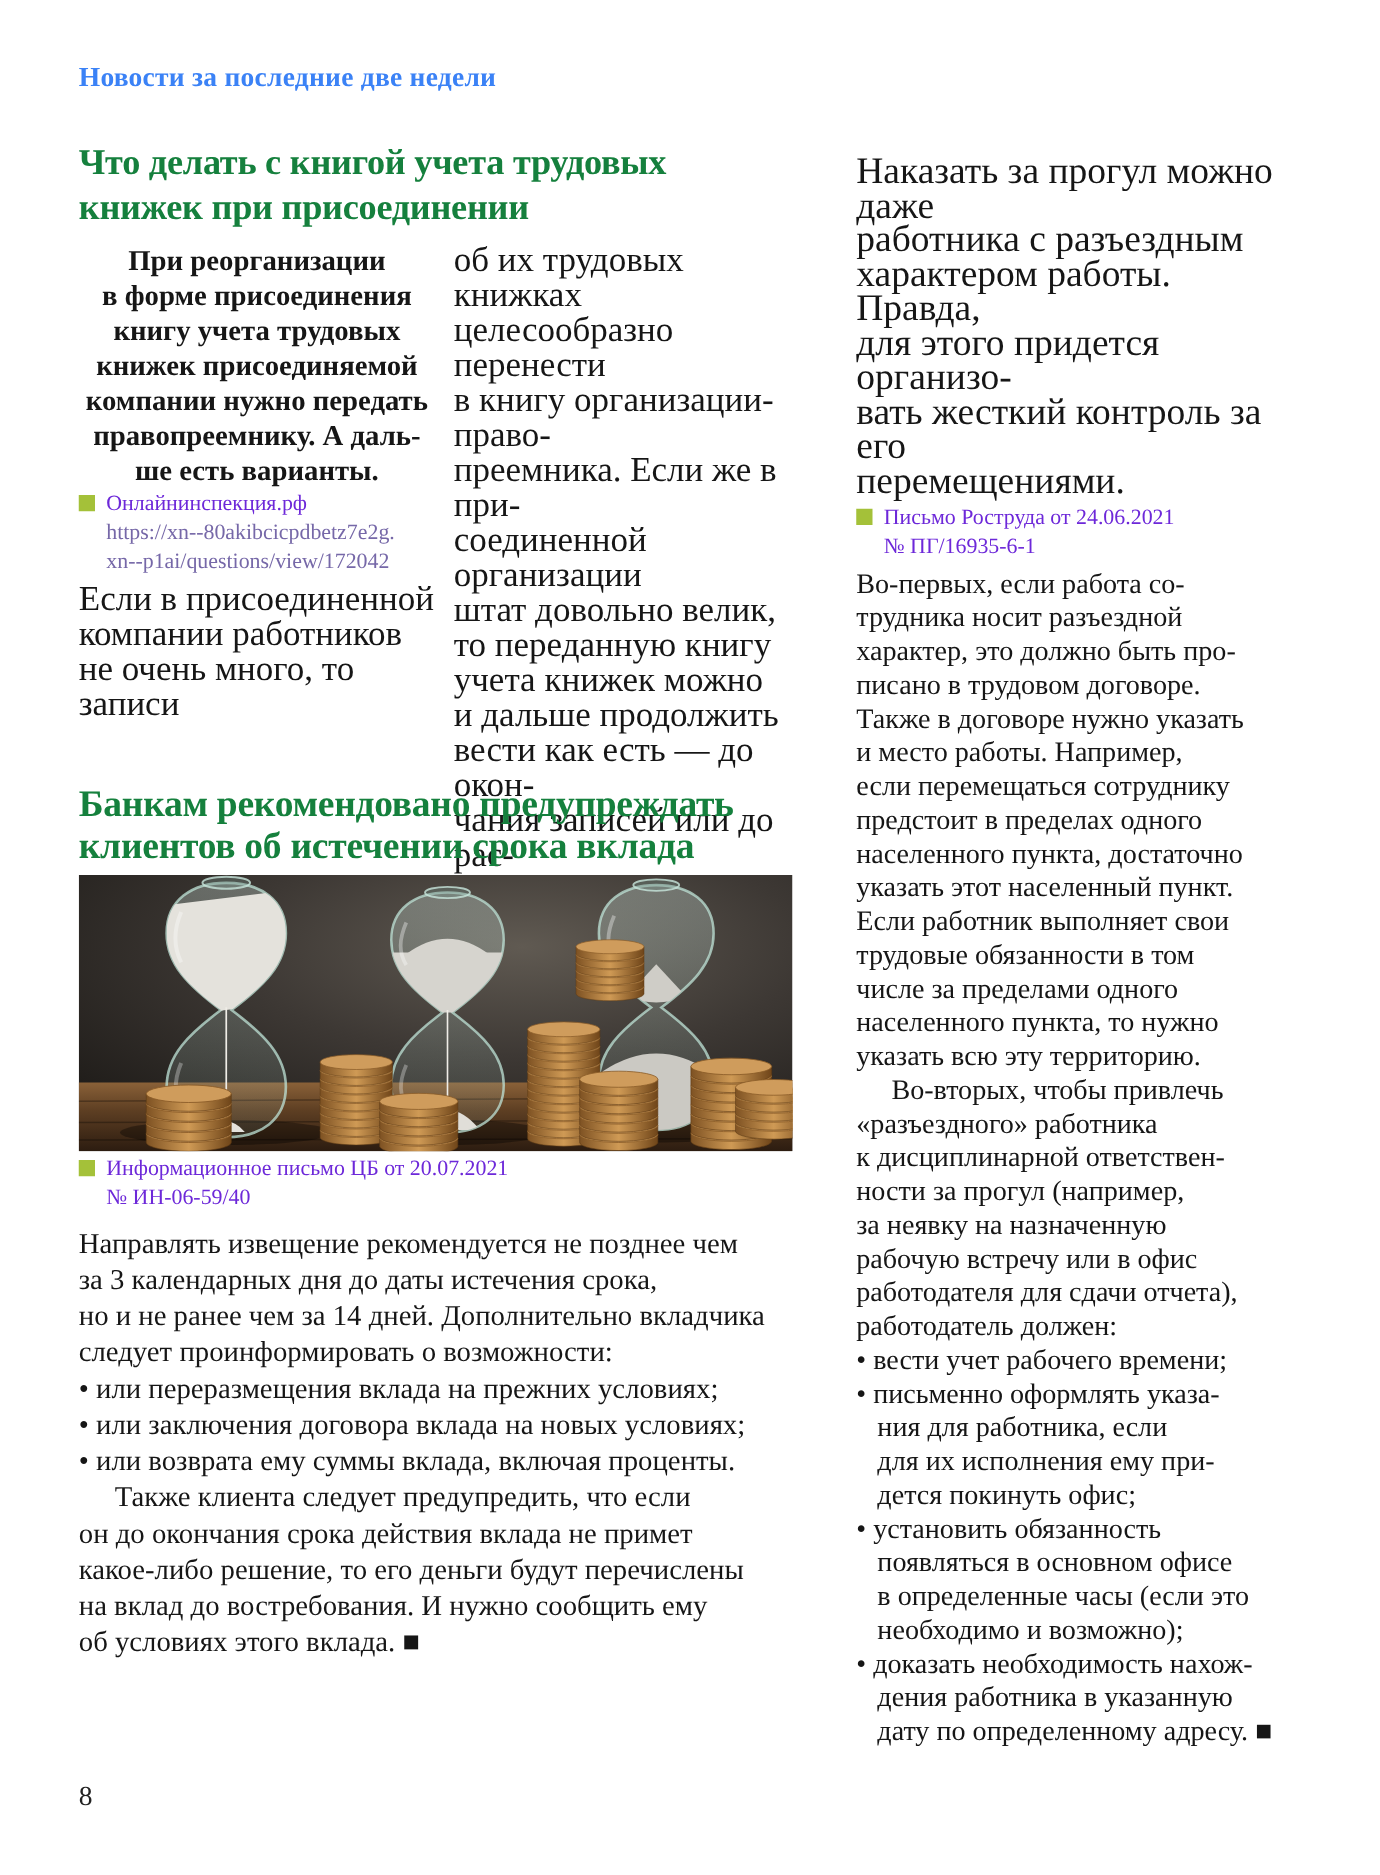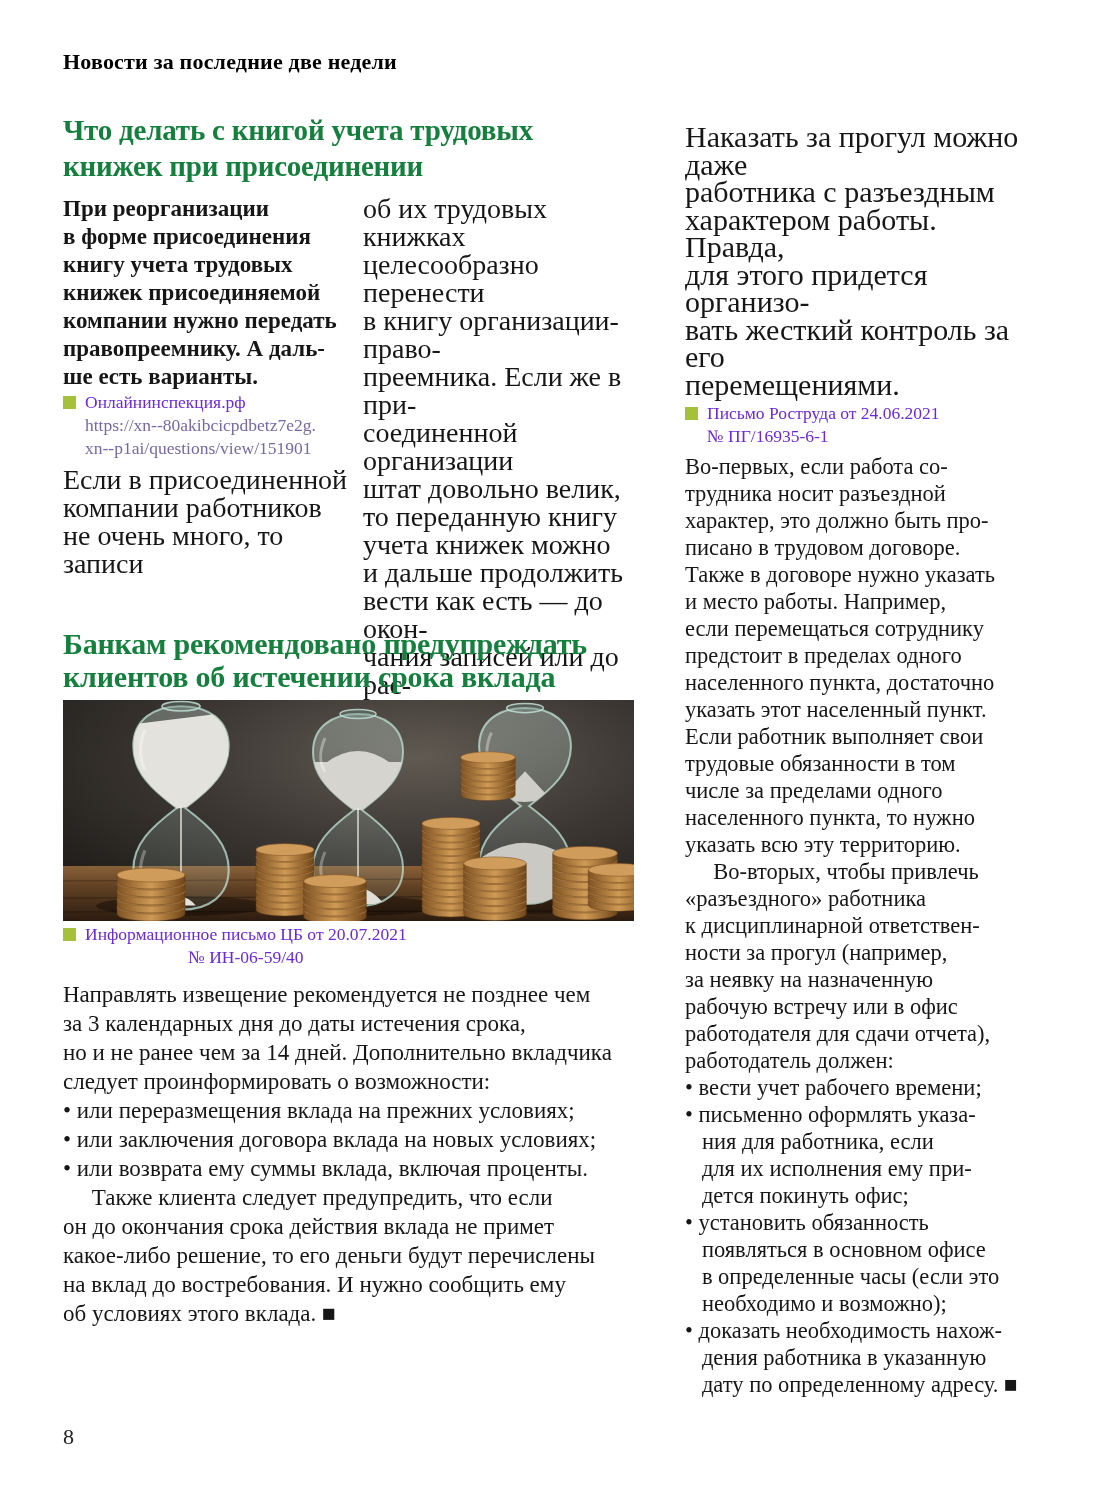--- a/index.html
+++ b/index.html
@@ -6,43 +6,43 @@
   body{
     width:1104px;height:1500px;position:relative;background:#ffffff;
     font-family:"Liberation Serif","DejaVu Serif",serif;color:#161616;
     overflow:hidden;
   }
   .abs{position:absolute;}
   .pre{white-space:pre-wrap;}
   p{margin:0;}
   h1,h2{margin:0;font-weight:700;color:#15803d;}
 
-  .kicker{left:63px;top:49px;font-size:22px;font-weight:700;color:#000000;letter-spacing:.2px;}
+  .kicker{left:63px;top:49px;font-size:22px;font-weight:700;color:#3b82f6;letter-spacing:.2px;}
 
   
   .a1{left:63px;top:112px;width:585px;}
   .a1 h1{font-size:29px;line-height:36px;letter-spacing:-.2px;}
   .a1cols{display:flex;gap:15px;margin-top:11px;}
   .a1cols .col{width:285px;}
-  .lede-n{font-weight:700;font-size:23px;line-height:28px;}
+  .lede-n{font-weight:700;font-size:23px;line-height:28px;text-align:center;}
   .body-n{font-size:28px;line-height:28px;}
   .a1 .col1-body{margin-top:6px;}
 
   
   .source{display:flex;gap:9px;margin-top:0;}
   .sq{width:13px;height:13px;background:#a4c139;margin-top:5px;flex:none;}
   .srcname{font-size:17.5px;line-height:23px;color:#6d28d9;}
   .srclink{font-size:17.5px;line-height:23px;color:#7668a8;text-decoration:none;display:block;}
 
   
   .a2{left:63px;top:583px;width:575px;}
   .a2 h1{font-size:30px;line-height:33px;letter-spacing:-.2px;margin-top:44px;}
   .a2fig{margin-top:7px;width:571px;height:221px;display:block;}
   .a2lede{margin-top:18px;font-weight:700;font-size:23.5px;line-height:32px;}
-  .a2src{margin-top:2px;text-align:center;}
+  .a2src{margin-top:2px;}
   .a2body{margin-top:11px;font-size:23px;line-height:29px;}
 
   
   .a3{left:685px;top:112px;width:348px;}
   .a3 h1{font-size:29px;line-height:33.5px;letter-spacing:-.2px;}
   .a3lede{margin-top:11px;font-weight:400;font-size:30px;line-height:27.5px;}
   .a3src{margin-top:4px;}
   .a3body{margin-top:5px;font-size:22.5px;line-height:27px;}
 
   .pagenum{left:63px;top:1424px;font-size:22px;color:#222;}
@@ -62,21 +62,21 @@
 книгу учета трудовых
 книжек присоединяемой
 компании нужно передать
 правопреемнику. А даль-
 ше есть варианты.</p>
       <div class="source">
         <span class="sq"></span>
         <div>
           <div class="srcname">Онлайнинспекция.рф</div>
           <a href="#" class="srclink pre">https://xn--80akibcicpdbetz7e2g.
-xn--p1ai/questions/view/151901</a>
+xn--p1ai/questions/view/172042</a>
         </div>
       </div>
       <p class="body-n pre col1-body">Если в присоединенной
 компании работников
 не очень много, то записи</p>
     </div>
     <div class="col">
       <p class="body-n pre">об их трудовых книжках
 целесообразно перенести
 в книгу организации-право-

